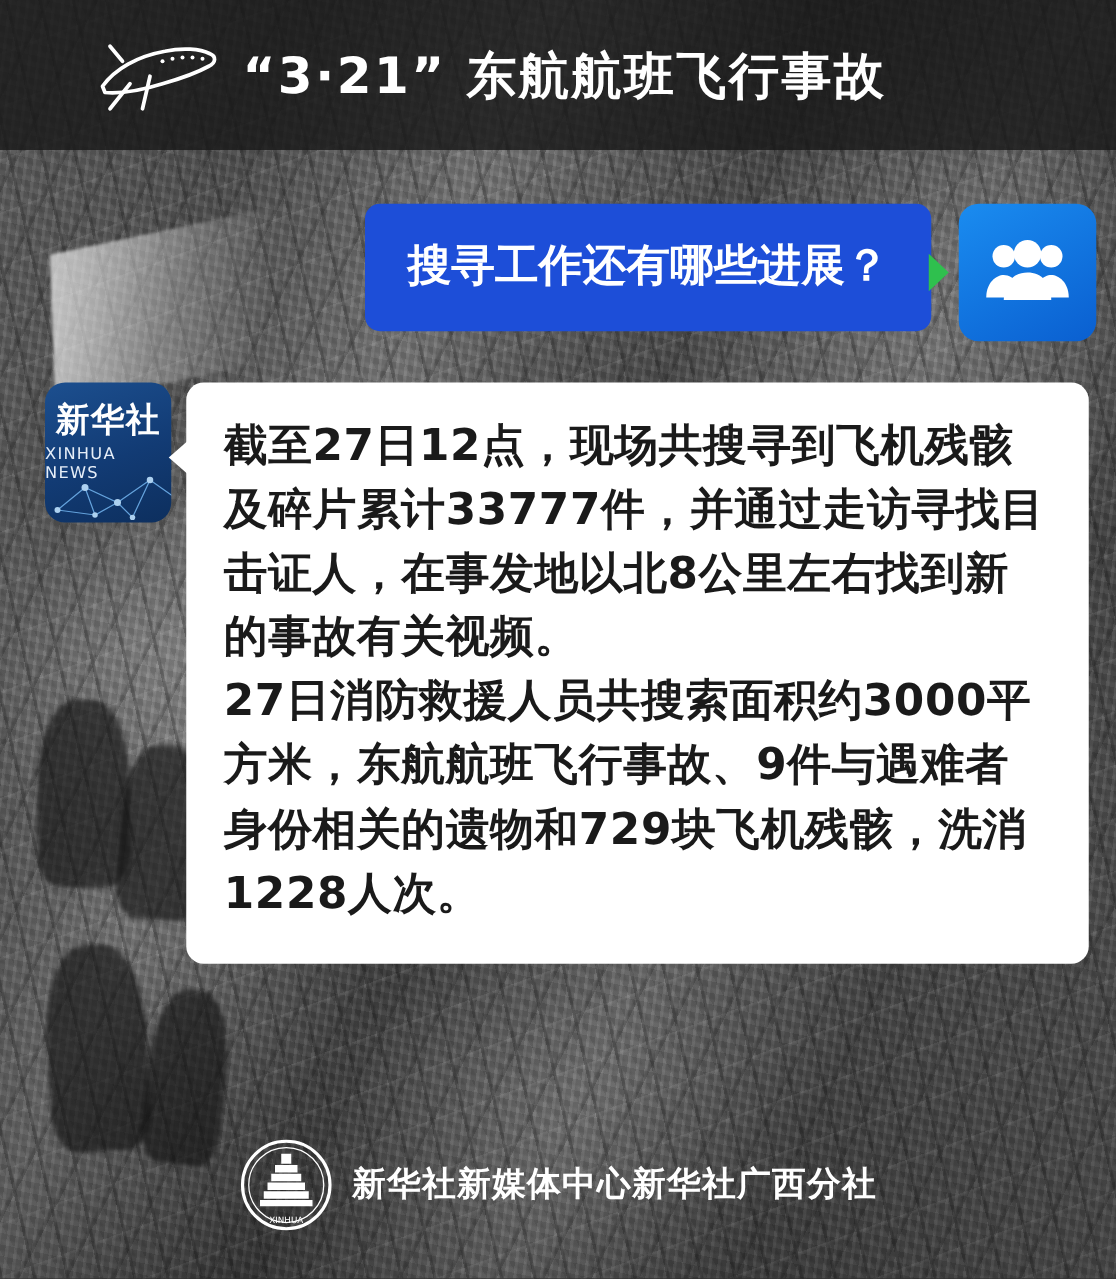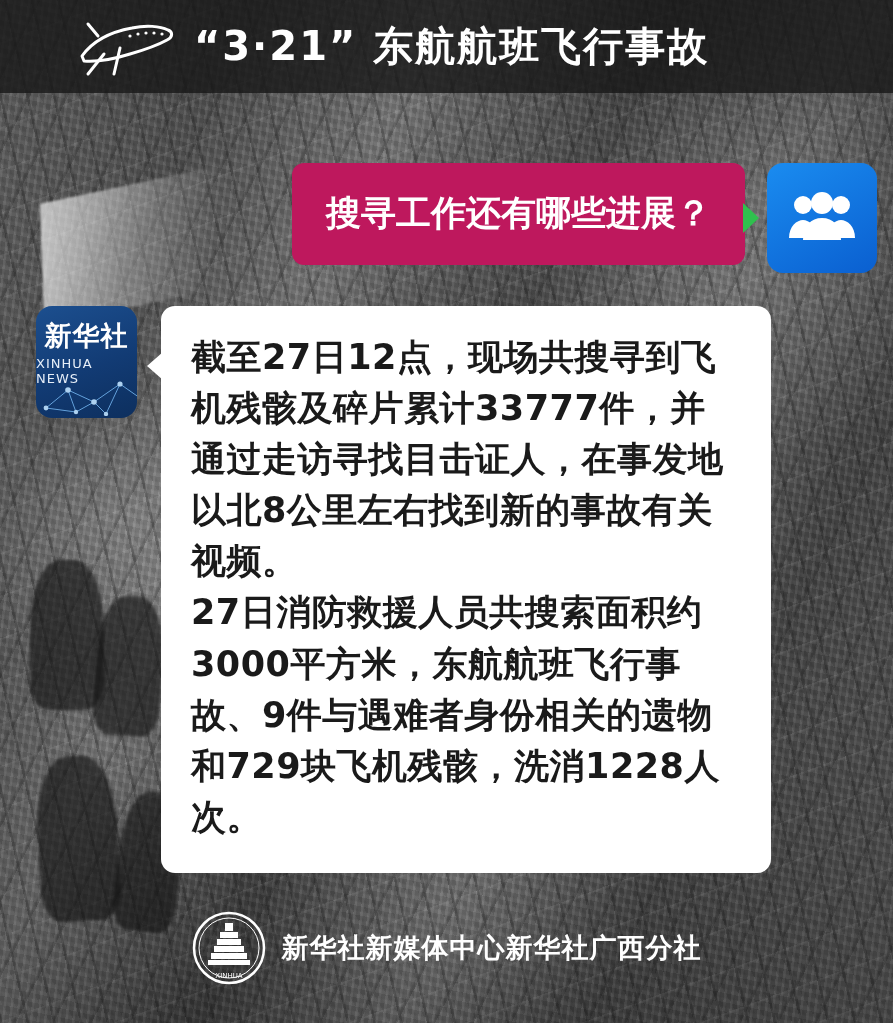--- a/index.html
+++ b/index.html
@@ -71,21 +71,21 @@
   .bg-vignette {
     position: absolute;
     inset: 0;
     background: radial-gradient(ellipse 120% 95% at 50% 45%, rgba(0,0,0,0) 42%, rgba(0,0,0,.45) 100%);
   }
 
   
   .header {
     position: absolute;
     left: 0; right: 0; top: 0;
-    height: 93px;
+    height: 120px;
     background: rgba(24,24,24,.80);
     display: flex;
     align-items: center;
     padding-left: 74px;
     box-sizing: border-box;
   }
   .plane-icon { width: 104px; height: 70px; flex: none; margin-right: 16px; }
   .header-title {
     color: #fff;
     font-size: 40px;
@@ -105,21 +105,21 @@
   
   .row-out {
     position: absolute;
     right: 16px;
     top: 35px;
     display: flex;
     align-items: flex-start;
   }
   .bubble-green {
     position: relative;
-    background: #be185d;
+    background: #1d4ed8;
     border-radius: 12px;
     padding: 28px 34px;
     max-width: 560px;
     margin-right: 22px;
   }
   .bubble-green .text {
     color: #ffffff;
     font-size: 35px;
     line-height: 1.3;
     font-weight: bold;
@@ -178,22 +178,22 @@
     position: absolute;
     left: 0; right: 0; bottom: 2px;
     height: 48px;
     opacity: .9;
   }
   .bubble-white {
     position: relative;
     background: #ffffff;
     border-radius: 14px;
     padding: 26px 30px 30px 30px;
-    margin-left: 24px;
-    width: 610px;
+    margin-left: 12px;
+    width: 722px;
     box-sizing: border-box;
   }
   .bubble-white::before {
     content: "";
     position: absolute;
     left: -14px;
     top: 46px;
     border-top: 14px solid transparent;
     border-bottom: 14px solid transparent;
     border-right: 16px solid #ffffff;

